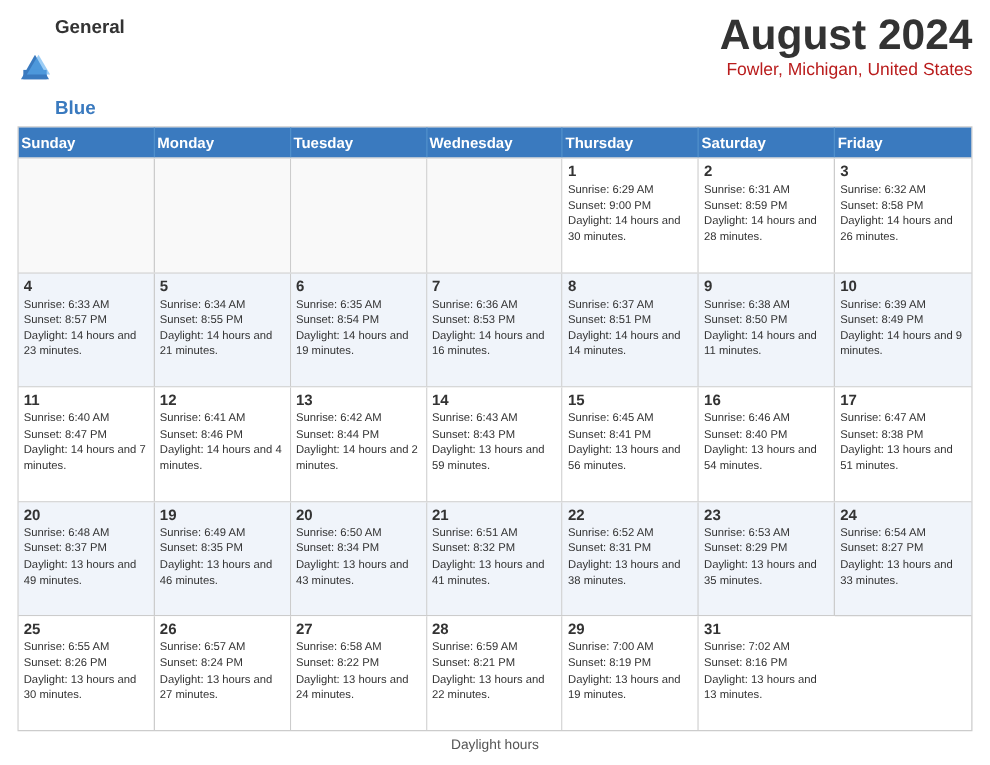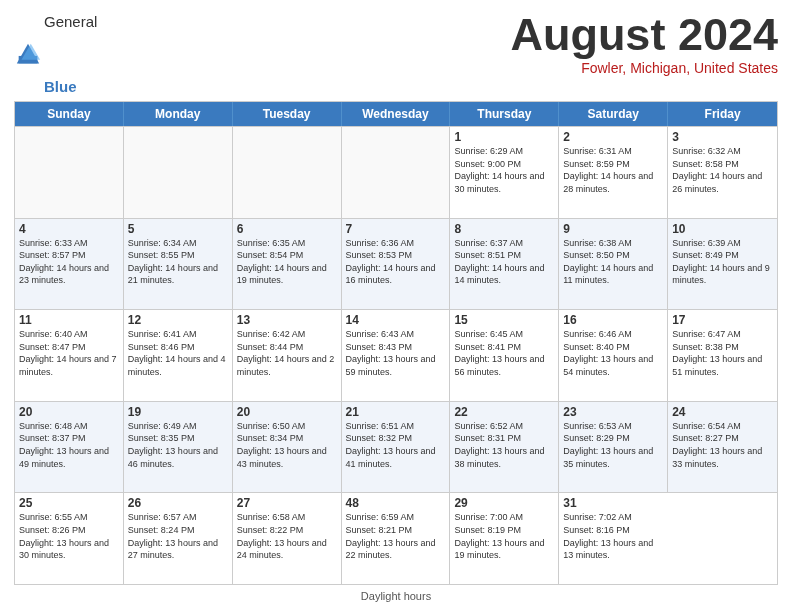--- a/index.html
+++ b/index.html
@@ -28,39 +28,39 @@
       align-items: center;
       margin-top: 4px;
     }
     .logo-text {
       display: flex;
       flex-direction: column;
       line-height: 1.1;
     }
     .logo-general {
       font-size: 15px;
-      font-weight: normal;
+      font-weight: bold;
       color: #333;
     }
     .logo-blue {
       font-size: 15px;
       font-weight: bold;
       color: #3a7abf;
       margin-top: 48px;
     }
     .logo-icon {
       width: 28px;
       height: 28px;
       margin-right: 2px;
     }
     .title-block {
       text-align: right;
     }
     .main-title {
-      font-size: 45px;
+      font-size: 34px;
       font-weight: bold;
       color: #333;
       line-height: 1.1;
     }
     .subtitle {
       font-size: 14px;
       color: #b91c1c;
     }
     .calendar {
       flex: 1;
@@ -70,21 +70,21 @@
     }
     .cal-header-row {
       display: grid;
       grid-template-columns: repeat(7, 1fr);
       background: #3a7abf;
     }
     .cal-header-cell {
       color: #fff;
       font-size: 12px;
       font-weight: bold;
-      text-align: center;
+      text-align: left;
       padding: 5px 2px;
       border-right: 1px solid #5090cc;
     }
     .cal-header-cell:last-child {
       border-right: none;
     }
     .cal-body {
       flex: 1;
       display: flex;
       flex-direction: column;
@@ -362,21 +362,21 @@
 and 27 minutes.</div>
           </div>
           <div class="cal-cell">
             <div class="day-number">27</div>
             <div class="day-info">Sunrise: 6:58 AM
 Sunset: 8:22 PM
 Daylight: 13 hours
 and 24 minutes.</div>
           </div>
           <div class="cal-cell">
-            <div class="day-number">48</div>
+            <div class="day-number">28</div>
             <div class="day-info">Sunrise: 6:59 AM
 Sunset: 8:21 PM
 Daylight: 13 hours
 and 22 minutes.</div>
           </div>
           <div class="cal-cell">
             <div class="day-number">29</div>
             <div class="day-info">Sunrise: 7:00 AM
 Sunset: 8:19 PM
 Daylight: 13 hours

